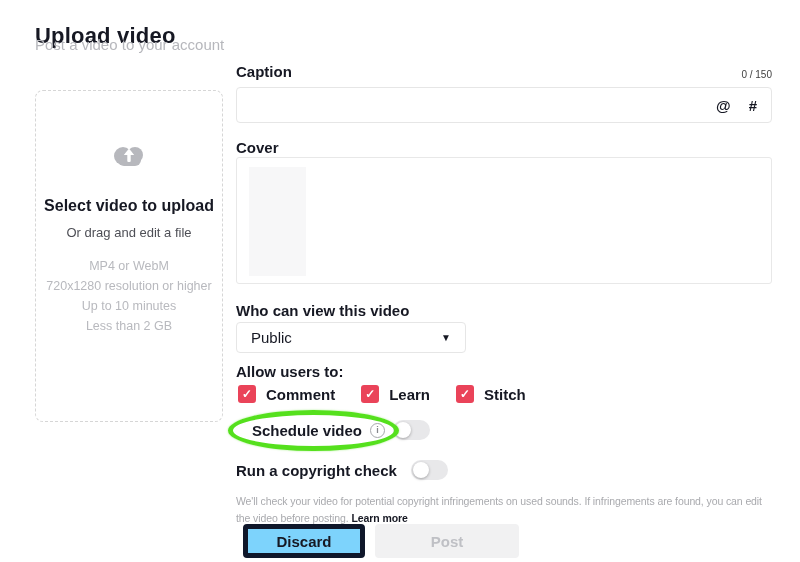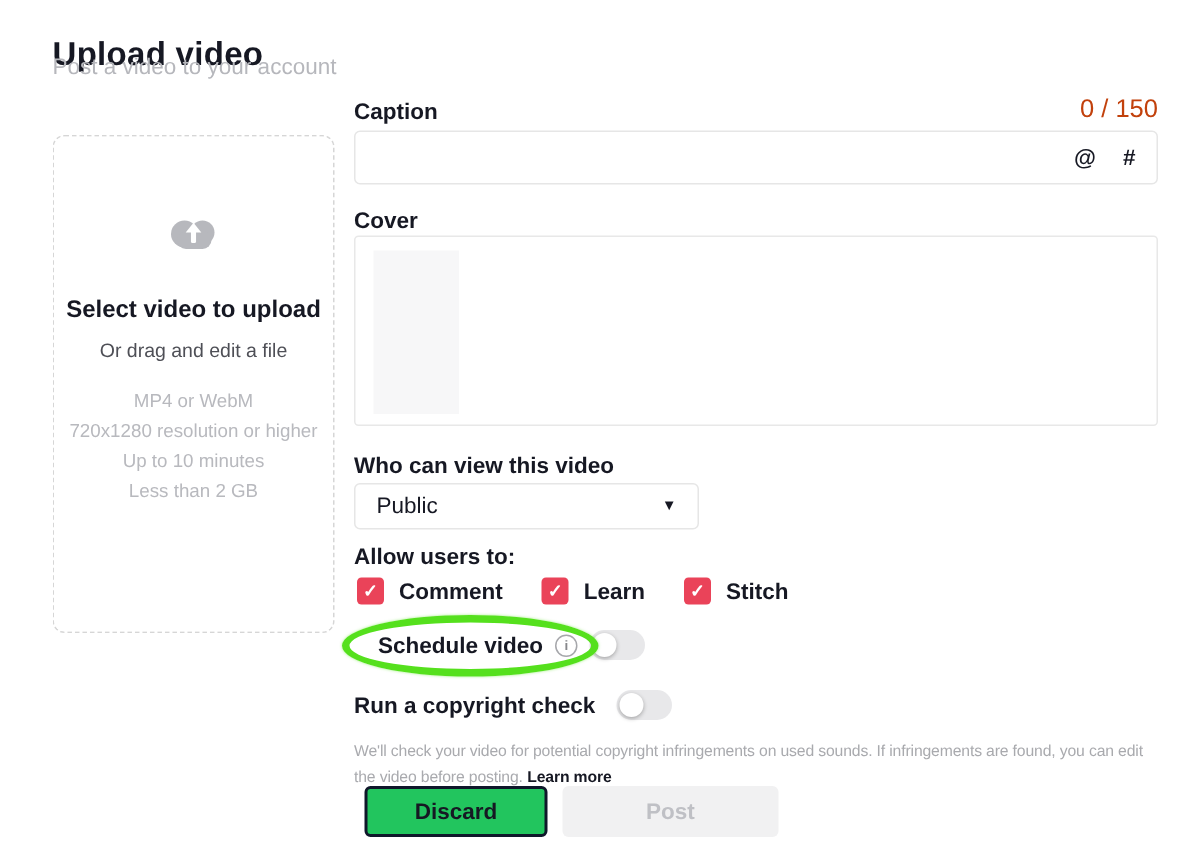--- a/index.html
+++ b/index.html
@@ -20,21 +20,21 @@
   .upload-subheading { font-size:13px; color:#4e4f56; margin:0 0 16px; }
   .upload-spec { font-size:12.5px; color:#b8b9be; line-height:20px; }
   .select-file-btn { margin-top:20px; width:124px; height:30px; border:none; border-radius:4px;
     background:#ea4359; color:#fff; font-family:inherit; font-size:14px; font-weight:700; cursor:pointer; }
 
   
   .field-label { position:absolute; font-size:15px; font-weight:700; color:#161823; }
 
   .caption-row { position:absolute; left:236px; top:63px; width:536px; display:flex; justify-content:space-between; align-items:flex-end; }
   .caption-row .lbl { font-size:15px; font-weight:700; }
-  .caption-counter { font-size:17px; color:#c2410c; }
+  .caption-counter { font-size:10px; color:#404040; }
 
   .caption-box { position:absolute; left:236px; top:87px; width:536px; height:36px;
     border:1px solid #e6e6e6; border-radius:4px; display:flex; align-items:center; padding:0 14px; background:#fff; }
   .caption-box input { flex:1; border:none; outline:none; font-family:inherit; font-size:15px; color:#161823; background:transparent; }
   .inline-icon { font-size:15px; font-weight:600; color:#161823; margin-left:18px; cursor:pointer; }
 
   .cover-label { left:236px; top:139px; }
   .cover-box { position:absolute; left:236px; top:157px; width:536px; height:127px;
     border:1px solid #e8e8e8; border-radius:3px; background:#fff; }
   .cover-thumb { position:absolute; left:12px; top:9px; width:57px; height:109px; background:#f7f7f8; }
@@ -66,21 +66,21 @@
     box-shadow:0 0 2px rgba(85,224,29,.55); }
 
   .copyright-row { position:absolute; left:236px; top:460px; display:flex; align-items:center; gap:14px; }
   .copyright-row .lbl { font-size:15px; font-weight:700; }
 
   .copyright-desc { position:absolute; left:236px; top:482px; width:534px; font-size:10.5px;
     letter-spacing:-0.1px; color:#a9aaae; line-height:1.65; }
   .learn-more { color:#161823; font-weight:700; cursor:pointer; margin-left:3px; }
 
   .actions-row { position:absolute; left:243px; top:524px; display:flex; gap:10px; }
-  .discard-btn { width:122px; height:34px; background:#22c55e; border:2px solid #0f172a; border-radius:4px;
+  .discard-btn { width:122px; height:34px; background:#7dd3fc; border:5px solid #0f172a; border-radius:4px;
     font-family:inherit; font-size:15px; font-weight:600; color:#161823; cursor:pointer; }
   .post-btn { width:144px; height:34px; background:#f1f1f2; border:none; border-radius:4px;
     font-family:inherit; font-size:15px; font-weight:600; color:#bfc0c5; cursor:default; }
 </style>
 </head>
 <body>
 
 <div class="page">
 
   <h1 class="page-title">Upload video</h1>

